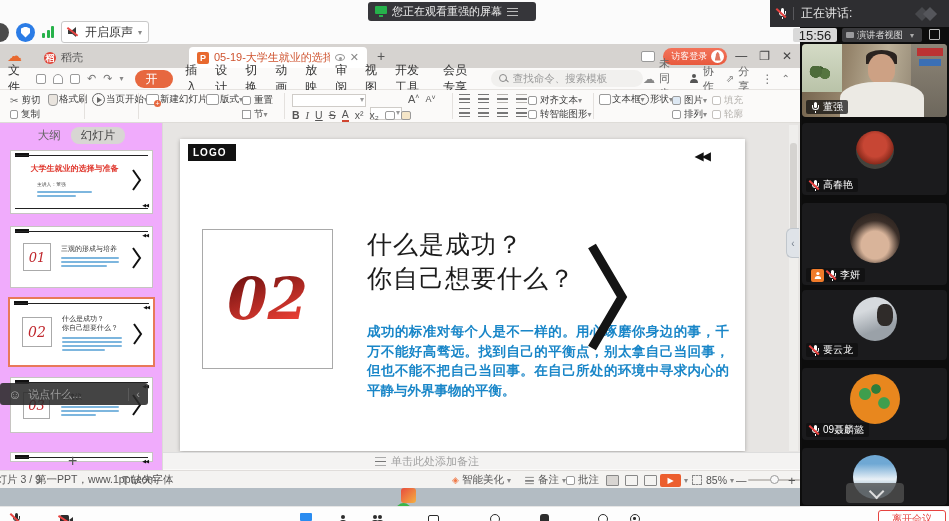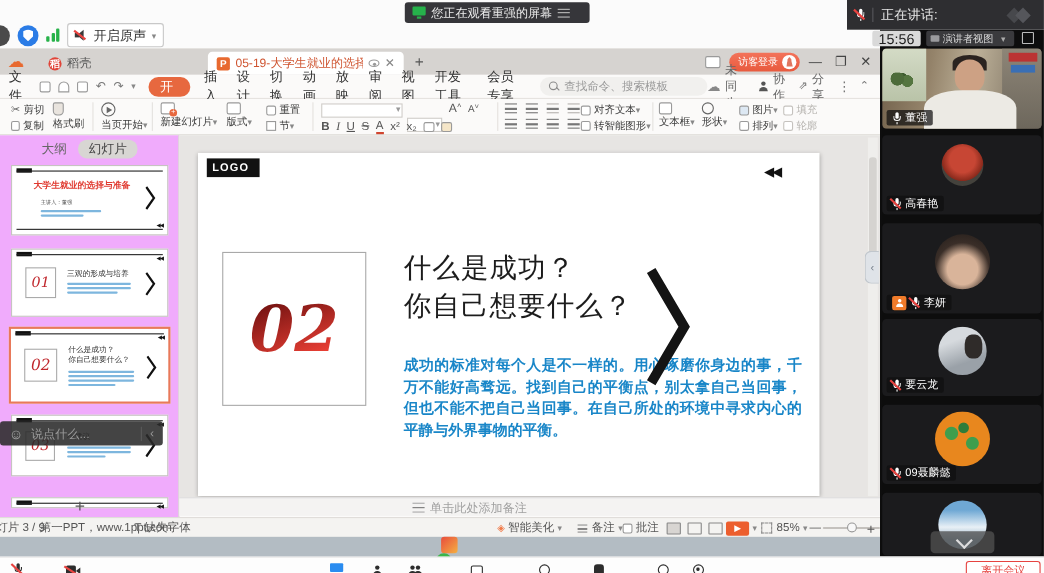--- a/index.html
+++ b/index.html
@@ -70,21 +70,21 @@
   .winctl{color:#444;font-size:12px;gap:12px;}
   #menubar{left:0;top:24px;width:800px;height:22px;background:#fbfaf9;border-bottom:1px solid #e6e3e0;font-size:12px;color:#333;}
   .qicons{gap:7px;color:#777;font-size:11px;}
   .mtab{padding:0 2px;}
   .mtab.active{background:#e7683f;color:#fff;border-radius:9px;height:18px;line-height:18px;padding:0 10px;}
   #msearch{width:198px;height:17px;background:#f1f0ee;border-radius:9px;color:#9a9a9a;font-size:10.5px;gap:4px;padding:0 8px;}
   .mr{gap:4px;font-size:11px;color:#666;}
   #ribbon{left:0;top:46px;width:800px;height:33px;background:#fbfaf9;border-bottom:1px solid #dedcd8;color:#3c3c3c;}
   .rlbl{font-size:9.5px;color:#3c3c3c;white-space:nowrap;}
   .rsm{display:flex;align-items:center;gap:3px;font-size:9.5px;white-space:nowrap;}
-  .rbig{display:flex;flex-direction:column;align-items:flex-start;gap:1px;font-size:9.5px;}
+  .rbig{display:flex;flex-direction:row;align-items:center;gap:1px;font-size:9.5px;}
   .rsep{position:absolute;width:1px;height:26px;background:#e4e1de;top:3px;}
   .combo{height:13px;border:1px solid #cfccc8;background:#fff;position:relative;}
   .combo::after{content:"▾";position:absolute;right:1px;top:0;font-size:8px;color:#999;}
   .fmt{font-size:10.5px;color:#555;display:flex;gap:6px;align-items:center;}
   .bars{display:inline-block;width:11px;height:9px;border-top:1.5px solid #777;border-bottom:1.5px solid #777;position:relative;}
   .bars::after{content:"";position:absolute;left:0;top:3.2px;width:11px;height:1.5px;background:#777;}
   .grey{color:#b5b2ae;}
   .caret{font-size:8px;color:#888;}
 
   

